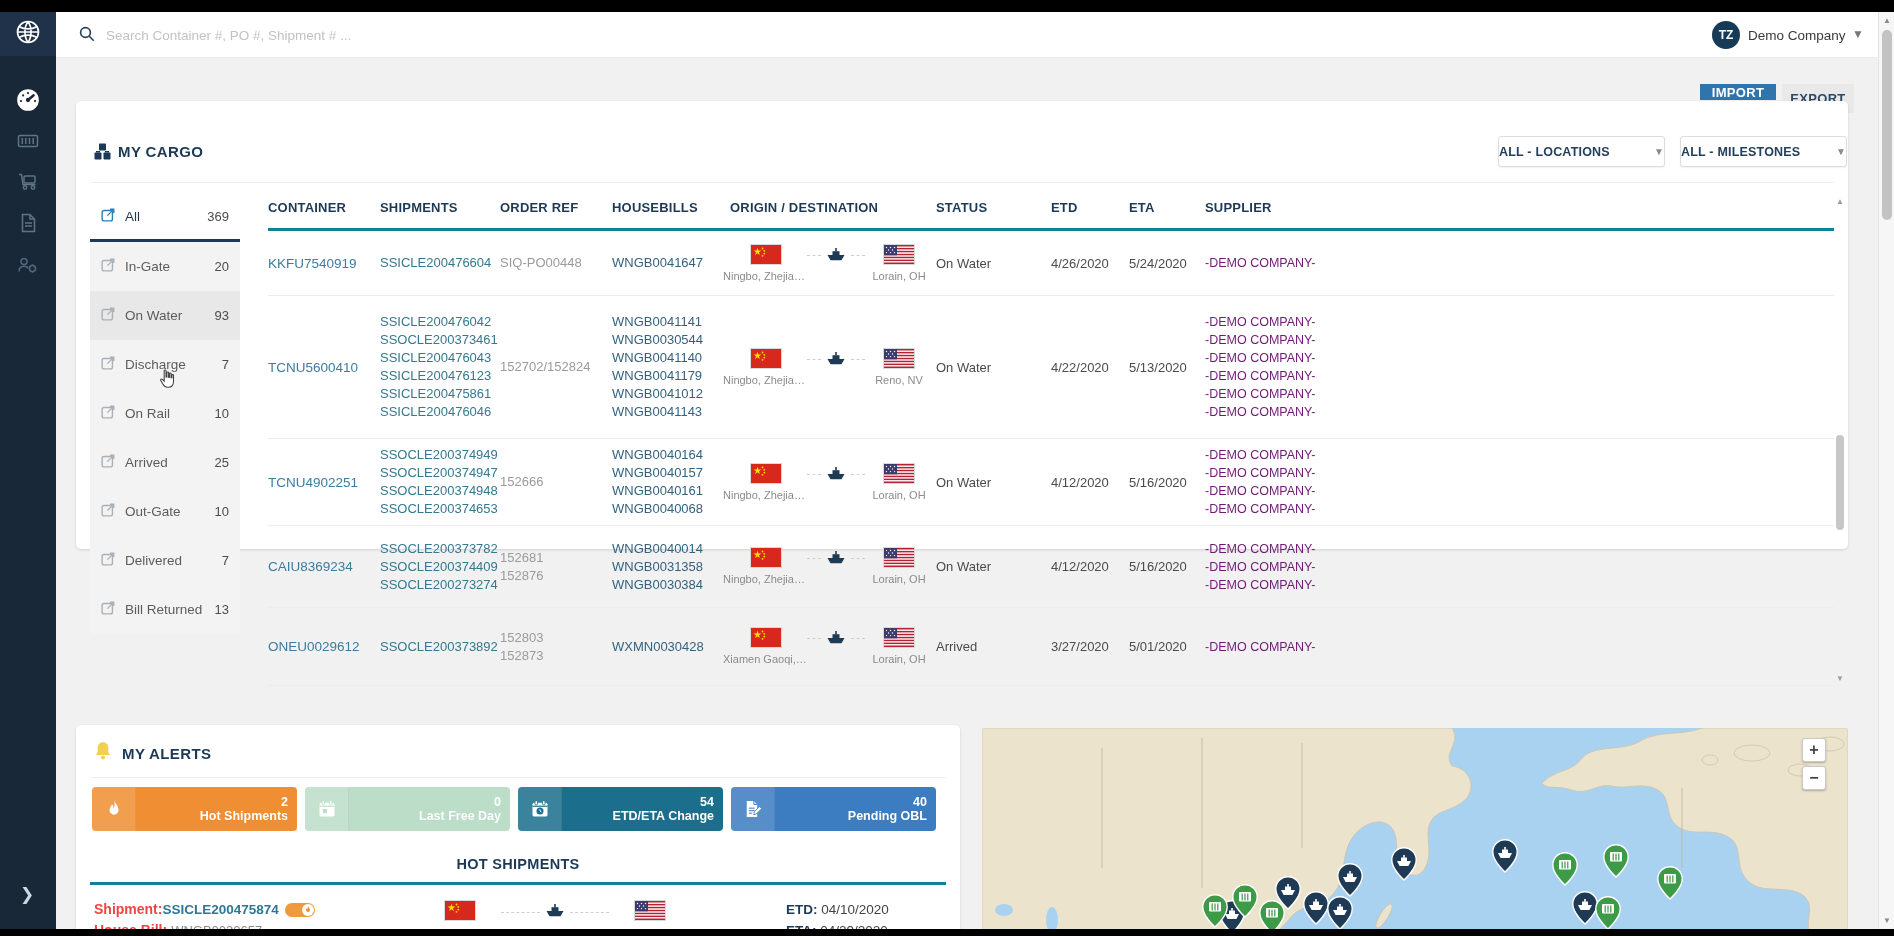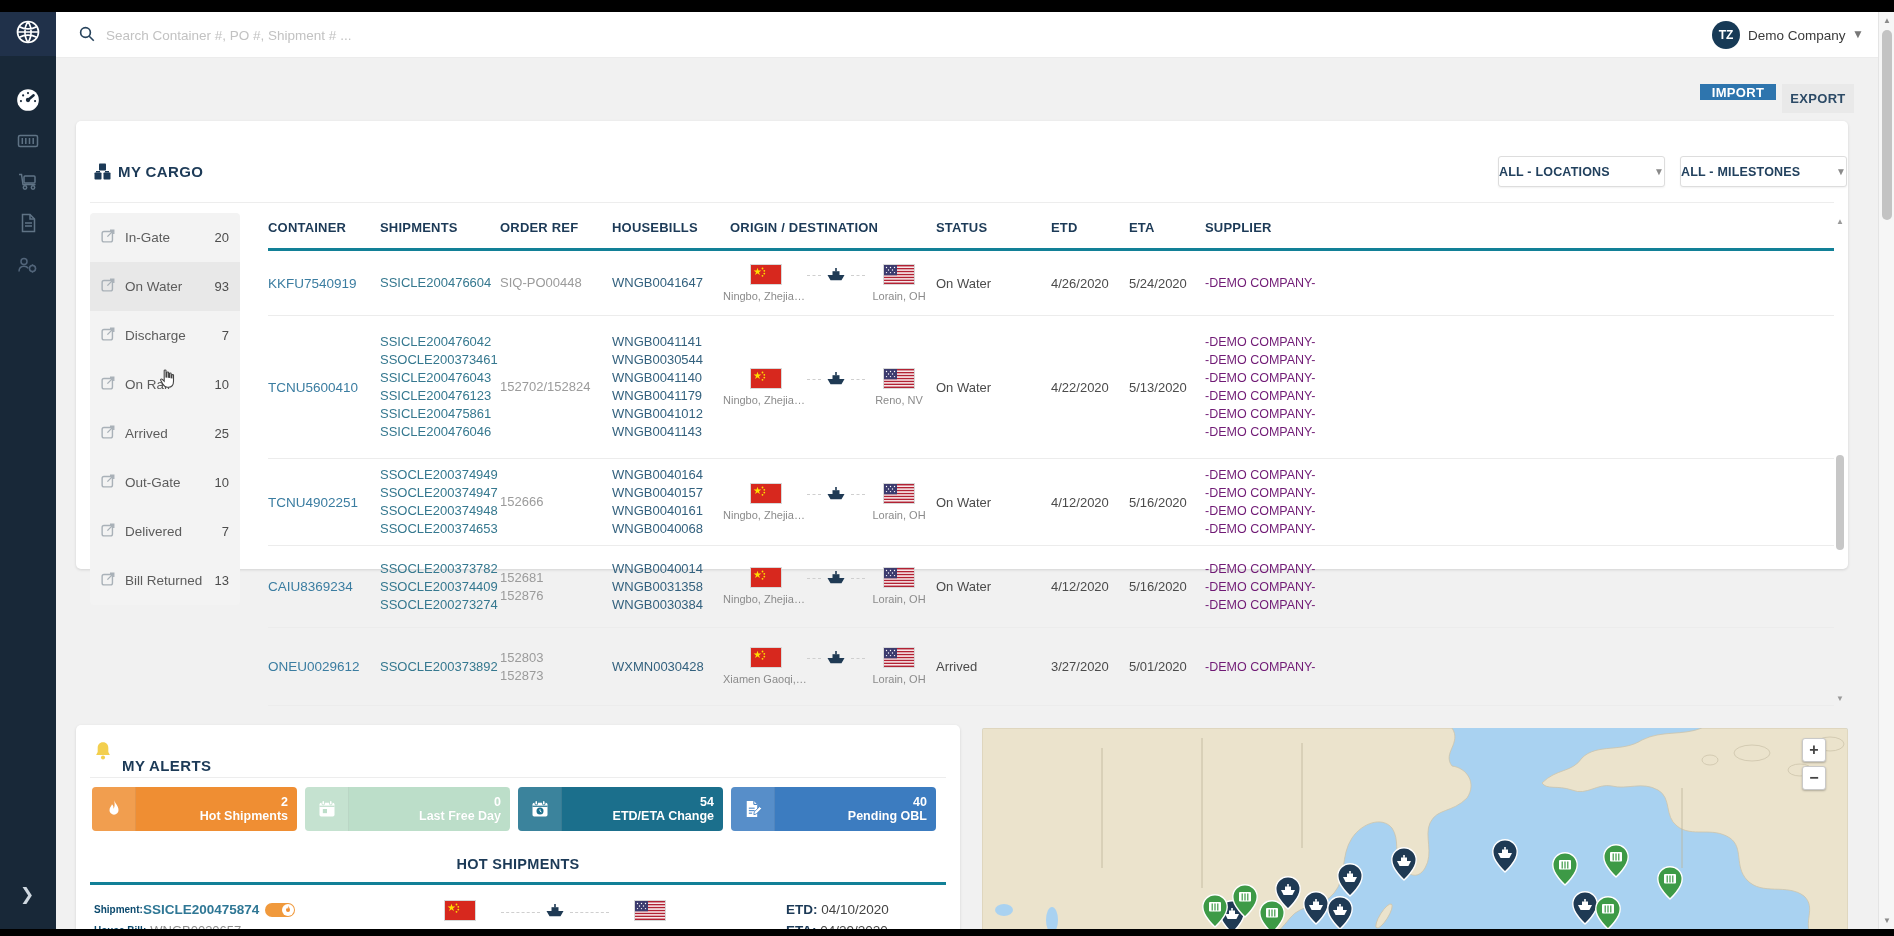--- a/index.html
+++ b/index.html
@@ -24,21 +24,21 @@
   .acct-chev{position:absolute;left:1796px;top:15px;color:#777;font-size:12px;cursor:pointer}
   
   .pagebar{left:1878px;top:12px;width:16px;height:917px;background:#f6f6f6;border-left:1px solid #e4e4e4;z-index:40}
   .pagebar .arr{position:absolute;left:4px;color:#8a8a8a;font-size:8px}
   .page-thumb{position:absolute;left:3px;top:18px;width:10px;height:190px;background:#c3c3c3;border-radius:5px}
   
   .btn-import{left:1700px;top:84px;width:76px;height:16px;background:#2e75ae;color:#fff;font-weight:bold;font-size:13px;display:flex;align-items:center;justify-content:center;cursor:pointer;letter-spacing:.3px}
   .btn-export{left:1782px;top:84px;width:72px;height:29px;background:#e9e9e9;color:#2c4a66;font-weight:bold;font-size:13px;display:flex;align-items:center;justify-content:center;cursor:pointer;letter-spacing:.3px}
   
   .card{background:#fff;border-radius:5px;box-shadow:0 1px 3px rgba(0,0,0,.13)}
-  .cargo-card{left:76px;top:121px;width:1772px;height:448px}
+  .cargo-card{left:76px;top:101px;width:1772px;height:448px}
   .card-title{position:absolute;font-size:15px;font-weight:bold;color:#1c3a57;letter-spacing:.4px}
   .cargo-title{left:42px;top:42px}
   .cargo-ic{position:absolute;left:18px;top:42px}
   .dd{position:absolute;top:35px;height:31px;width:167px;background:#fff;border:1px solid #ddd;border-radius:3px;display:flex;align-items:center;justify-content:space-between;padding:0 0;cursor:pointer;box-shadow:0 1px 2px rgba(0,0,0,.06)}
   .dd span.lab{font-size:12.5px;font-weight:bold;color:#22415e;letter-spacing:.2px}
   .dd span.chev{color:#8a8a8a;font-size:10px}
   .cargo-div{position:absolute;left:14px;top:81px;width:1744px;height:1px;background:#ededed}
   
   .filter-list{position:absolute;left:14px;top:92px;width:150px;background:#f3f3f3;border-radius:4px;overflow:hidden}
   .filter-item{display:flex;align-items:center;gap:9px;height:49px;padding:0 11px;cursor:pointer}
@@ -67,36 +67,36 @@
   .port-name{font-size:11px;color:#8b8b8b;margin-top:3px;max-width:86px;overflow:hidden;text-overflow:ellipsis;white-space:nowrap}
   .dash{flex:1;border-top:1px dashed #cfcfcf;min-width:14px;transform:translateY(-8px)}
   .route .vessel{transform:translateY(-8px)}
   .flag{outline:1px solid #d8d8d8}
   
   .tbl-scroll{position:absolute;left:1758px;top:96px;width:12px;height:486px}
   .tbl-scroll .arr{position:absolute;left:2px;color:#9a9a9a;font-size:8px}
   .tbl-thumb{position:absolute;left:2px;top:238px;width:8px;height:95px;background:#c7c7c7;border-radius:4px}
   
   .alerts-card{left:76px;top:725px;width:884px;height:211px}
-  .alerts-title{left:46px;top:32px}
+  .alerts-title{left:46px;top:20px}
   .bell{position:absolute;left:16px;top:14px}
   .alerts-div{position:absolute;left:14px;top:52px;width:856px;height:1px;background:#ededed}
   .alert-row{position:absolute;left:16px;top:62px;display:flex;gap:8px}
   .alert-card{width:205px;height:44px;border-radius:4px;display:flex;color:#fff;cursor:pointer;overflow:hidden}
   .ac-icon{width:44px;display:flex;align-items:center;justify-content:center;background:rgba(255,255,255,.14);border-right:1px solid rgba(0,0,0,.05)}
   .ac-body{flex:1;display:flex;flex-direction:column;align-items:flex-end;justify-content:center;padding:0 9px;gap:1px}
   .ac-count{font-size:12.5px;font-weight:bold;line-height:13px}
   .ac-label{font-size:12.5px;font-weight:bold;line-height:13px;text-shadow:0 0 1px rgba(0,0,0,.08)}
   .hot-title{position:absolute;left:0;top:131px;width:100%;text-align:center;font-size:14.5px;font-weight:bold;color:#1c3a57;letter-spacing:.3px}
   .hot-rule{position:absolute;left:14px;top:157px;width:856px;height:3px;background:#128097}
   .hot-entries{position:absolute;left:0;top:168px;width:100%}
   .hs-row{display:flex;align-items:center;padding:6px 24px 6px 18px}
   .hs-left{width:330px}
   .hs-line{display:flex;align-items:center;line-height:21px}
-  .hs-lab{font-size:10px;font-weight:bold;color:#0c4a6e}
+  .hs-lab{font-size:14px;font-weight:bold;color:#ef4444}
   .hs-ship{font-size:13.5px;font-weight:bold;color:#2f7795;cursor:pointer}
   .hs-hbl{font-size:13px;color:#8a8a8a;margin-left:4px}
   .hs-toggle{position:relative;width:30px;height:14px;border-radius:7px;background:#f0993c;margin-left:6px;cursor:pointer;display:inline-block}
   .hs-knob{position:absolute;right:1px;top:1px;width:12px;height:12px;border-radius:50%;background:#fff;display:flex;align-items:center;justify-content:center}
   .hs-route{width:270px}
   .hs-dates{margin-left:auto;width:150px}
   .hs-dl{font-size:13.5px;line-height:21px;color:#444}
   .hs-dl b{color:#1c3a57}
   
   .map{left:982px;top:728px;width:866px;height:208px;background:#a9d2f1;overflow:hidden;border-radius:3px 3px 0 0}
@@ -208,20 +208,28 @@
       <span class="lab">ALL - LOCATIONS</span>
       <span class="chev">▼</span>
     </div>
     <div class="dd" style="left:1604px">
       <span class="lab">ALL - MILESTONES</span>
       <span class="chev">▼</span>
     </div>
     <div class="cargo-div"></div>
 
     <div class="filter-list" id="filter-list">
+        <div class="filter-item active">
+          <span><svg width="15" height="15" viewBox="0 0 16 16" fill="none">
+              <rect x="1.2" y="3.8" width="11" height="11" rx="2" stroke="#2d7fb8" stroke-width="1.5"></rect>
+              <path d="M6.8 9.2 L13.2 2.8 M9.6 2.4 H13.6 V6.4" stroke="#2d7fb8" stroke-width="1.5"></path>
+            </svg></span>
+    <span class="fi-label">All</span>
+    <span class="fi-count">369</span>
+        </div>
         <div class="filter-item">
           <span><svg width="15" height="15" viewBox="0 0 16 16" fill="none">
               <rect x="1.2" y="3.8" width="11" height="11" rx="2" stroke="#a9b1b8" stroke-width="1.5"></rect>
               <path d="M6.8 9.2 L13.2 2.8 M9.6 2.4 H13.6 V6.4" stroke="#a9b1b8" stroke-width="1.5"></path>
             </svg></span>
     <span class="fi-label">In-Gate</span>
     <span class="fi-count">20</span>
         </div>
         <div class="filter-item hovered">
           <span><svg width="15" height="15" viewBox="0 0 16 16" fill="none">

